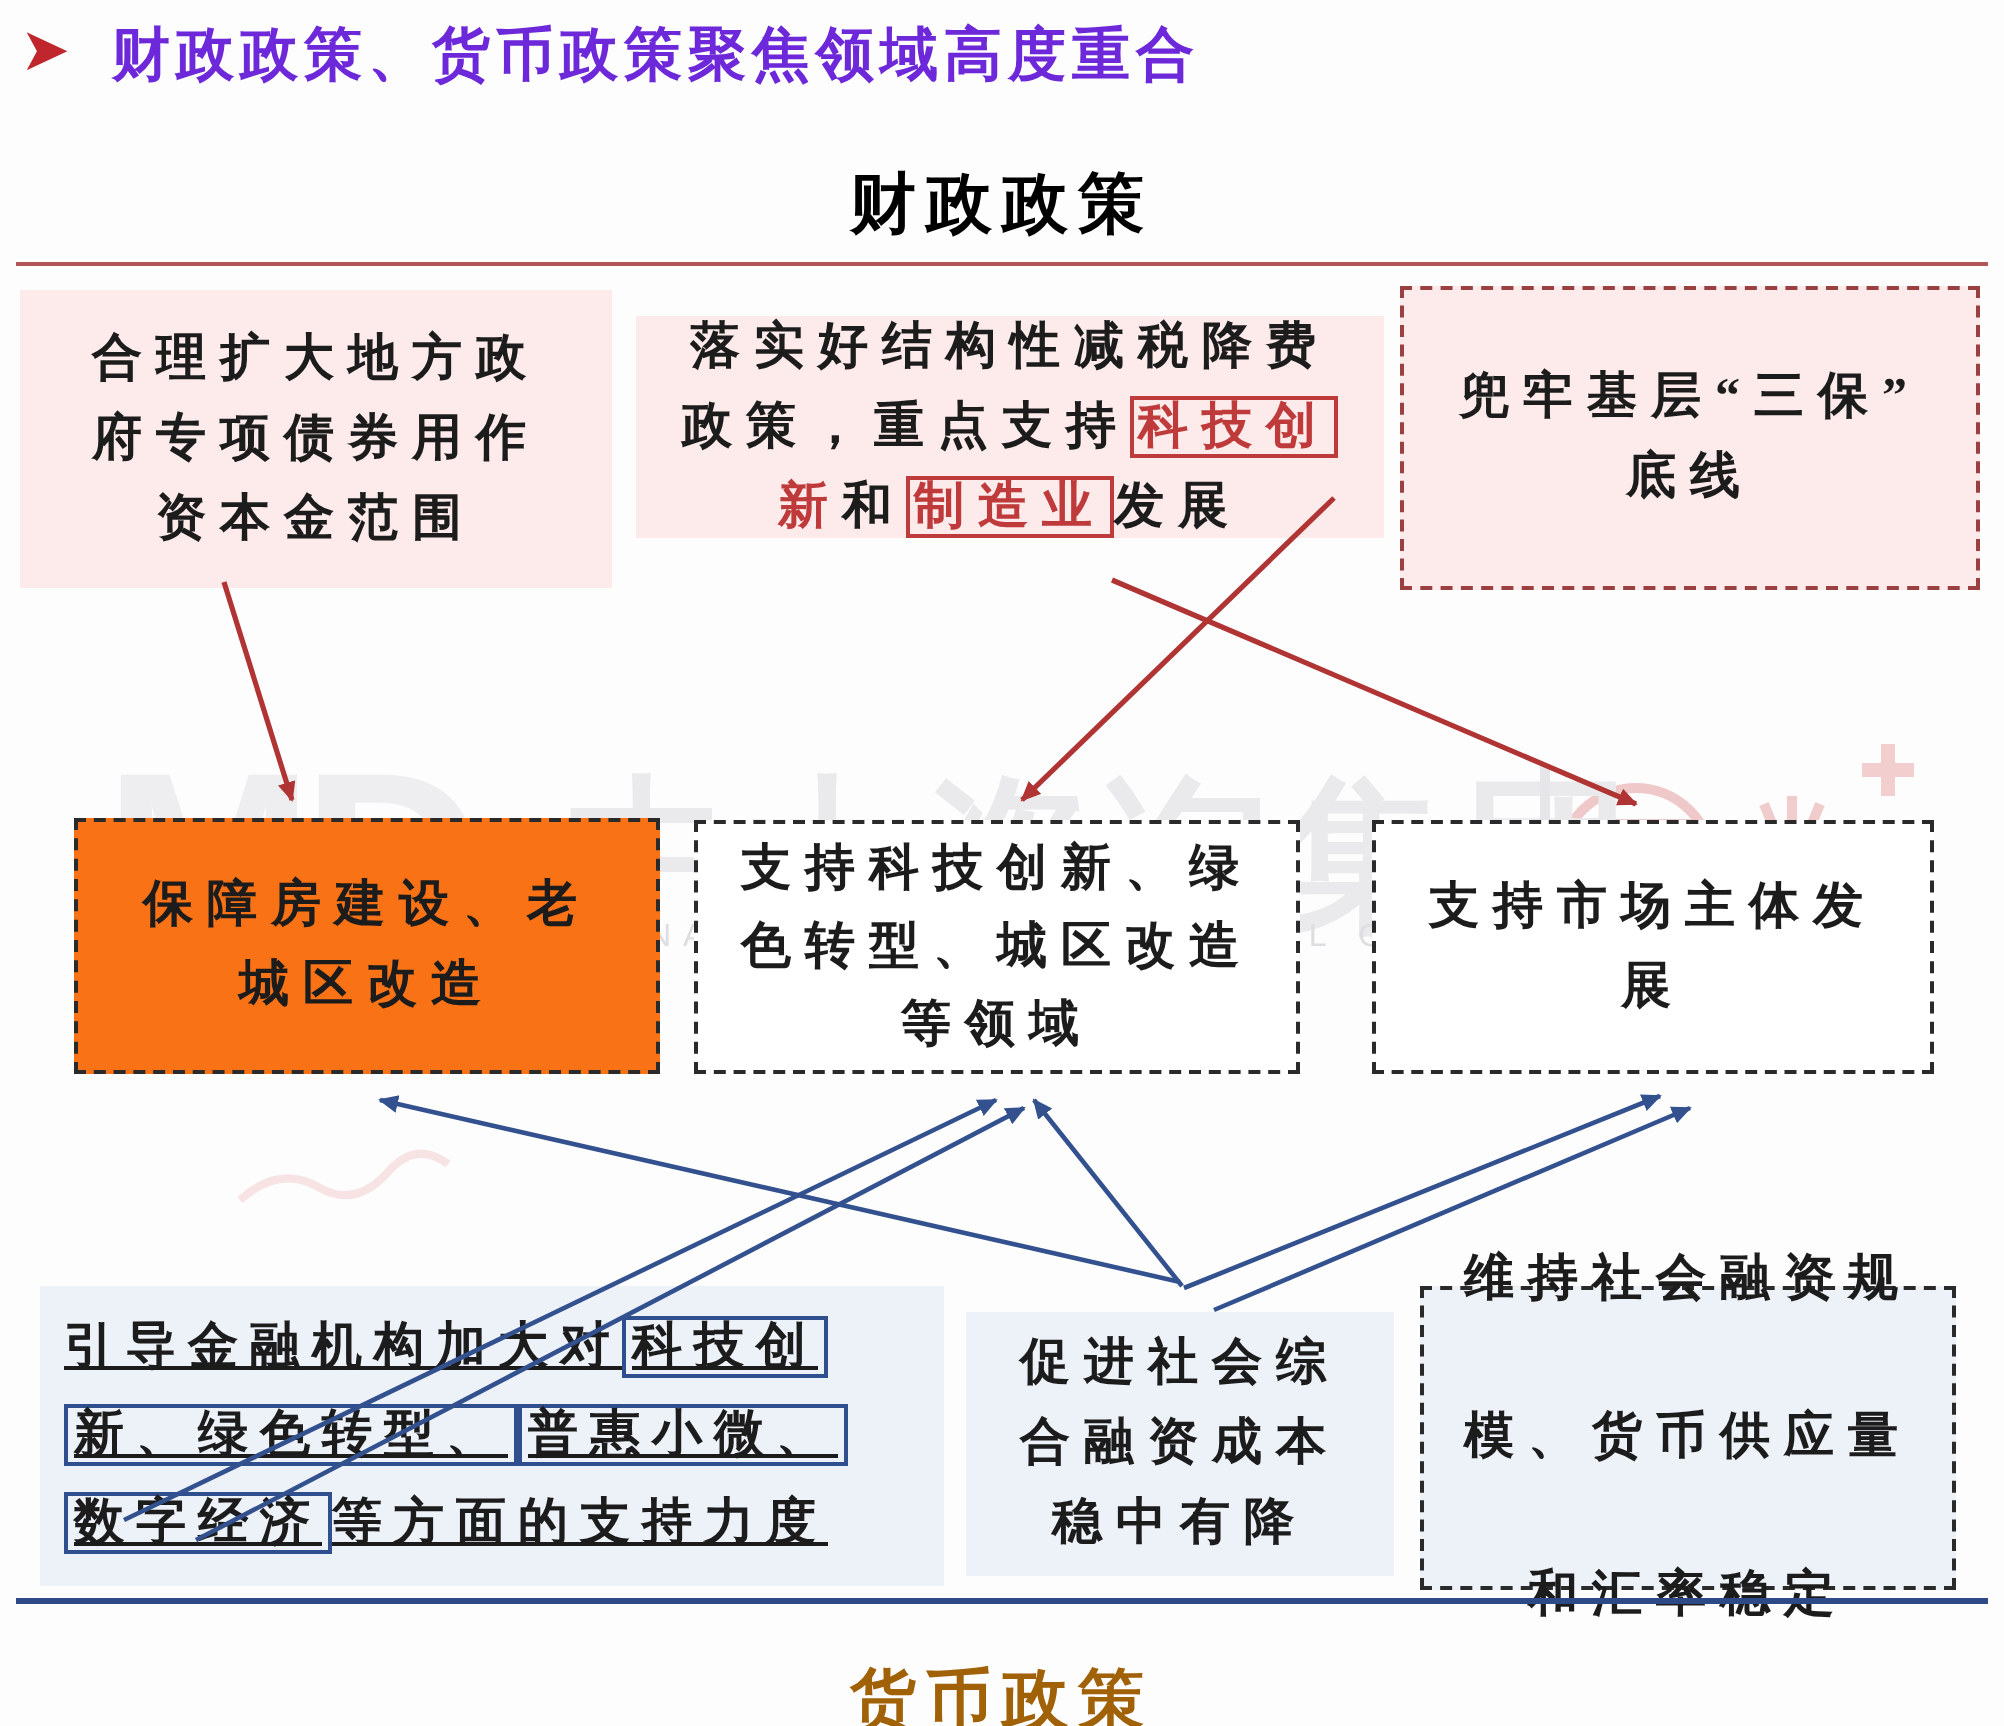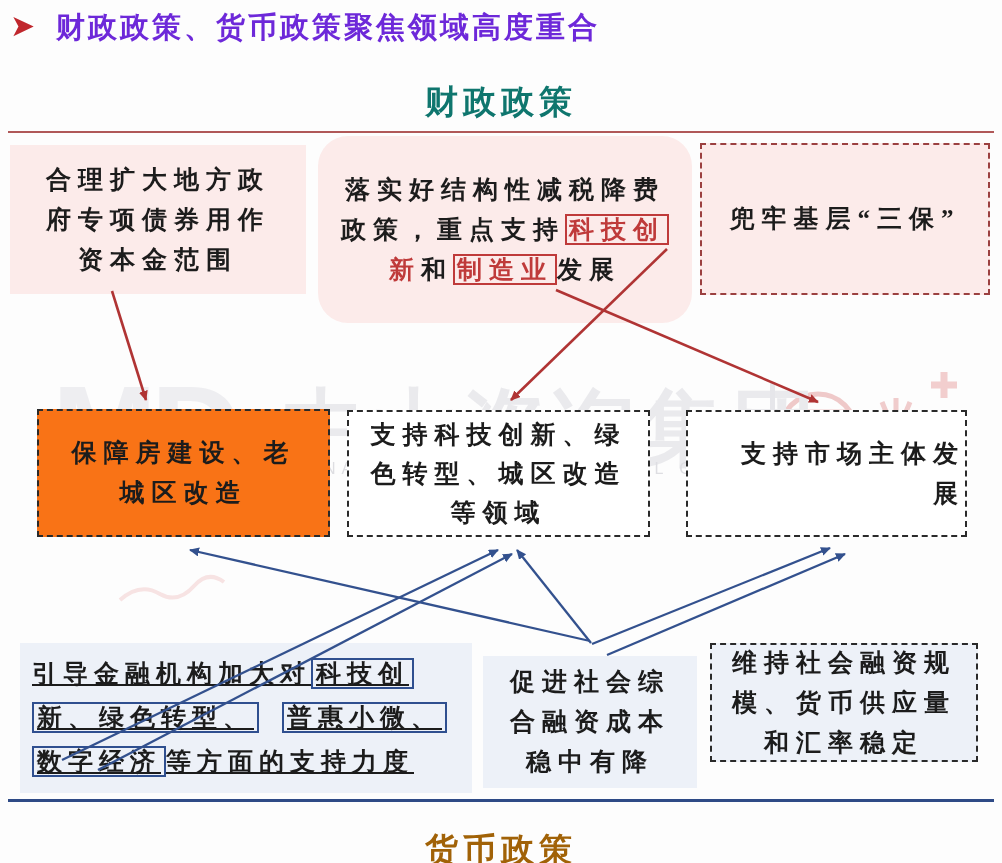--- a/index.html
+++ b/index.html
@@ -22,55 +22,55 @@
     font-family:"DejaVu Sans",sans-serif;
   }
   .hdr-title{
     position:absolute;left:56px;top:8px;width:900px;
     font-size:29px;font-weight:bold;letter-spacing:3px;color:#6d28d9;
   }
   .sec-heading{
     position:absolute;width:1002px;text-align:center;
     font-size:33px;font-weight:bold;letter-spacing:5px;
   }
-  #fiscal-heading{top:80px;color:#0f766e;}
+  #fiscal-heading{top:80px;color:#000000;}
   #monetary-heading{top:828px;color:#a16207;font-family:Liberation Mono, monospace;}
   .rule{position:absolute;left:8px;width:986px;height:2px;}
   #fiscal-rule{top:131px;background:#b05858;}
   #monetary-rule{top:799px;background:#2e4a86;height:3px;}
 
   
   .pbox{position:absolute;display:flex;flex-direction:column;justify-content:center;}
   .pink{background:#fcebea;}
   .bluefill{background:#edf1f8;}
   .dash-red{border:2px dashed #9b4040;}
   .dash-black{border:2px dashed #2a2a2a;}
   .tline{
     text-align:center;font-size:25px;font-weight:600;
     letter-spacing:7px;line-height:40px;white-space:nowrap;
   }
   .left-align .tline{text-align:left;padding-left:12px;letter-spacing:6px;line-height:44px;}
   .kw-red{color:#bf3a3a;border:2px solid #bf3a3a;padding:0 2px;}
   .red-text{color:#bf3a3a;}
   .kw-blue{border:2px solid #2f4f8f;padding:0 3px;}
-  .kw-blue + .kw-blue{margin-left:23px;}
+  .kw-blue + .kw-blue{margin-left:0;}
 
   
   #tb-0{left:10px; top:145px;width:296px;height:149px;}
-  #tb-1{left:318px;top:136px;width:374px;height:187px;border-radius:30px;}
+  #tb-1{left:318px;top:158px;width:374px;height:111px;}
   #tb-2{left:700px;top:143px;width:290px;height:152px;justify-content:center;}
   
   #mb-0{left:37px; top:409px;width:293px;height:128px;background:#f97316;}
   #mb-1{left:347px;top:410px;width:303px;height:127px;background:#fff;}
-  #mb-2{left:686px;top:410px;width:281px;height:127px;background:#fff;align-items:flex-end;}
+  #mb-2{left:686px;top:410px;width:281px;height:127px;background:#fff;}
   #mb-1 .tline{line-height:39px;}
   
   #bb-0{left:20px; top:643px;width:452px;height:150px;text-decoration:underline;}
   #bb-1{left:483px;top:656px;width:214px;height:132px;}
-  #bb-2{left:710px;top:643px;width:268px;height:119px;}
+  #bb-2{left:710px;top:643px;width:268px;height:152px;gap:39px;}
 
   
   .wm-mono{
     position:absolute;left:52px;top:358px;font-size:126px;font-weight:bold;
     color:#eeeef1;font-family:"Liberation Sans",sans-serif;letter-spacing:-6px;
   }
   .wm-company{
     position:absolute;left:282px;top:372px;font-size:84px;font-weight:bold;
     color:#eaeaed;letter-spacing:6px;white-space:nowrap;
   }
@@ -117,20 +117,21 @@
         <div class="tline"><span>府专项债券用作</span></div>
         <div class="tline"><span>资本金范围</span></div>
       </div>
     <div class="pbox pink" id="tb-1">
         <div class="tline"><span>落实好结构性减税降费</span></div>
         <div class="tline"><span>政策，重点支持</span><span class="kw-red">科技创</span></div>
         <div class="tline"><span class="red-text">新</span><span>和</span><span class="kw-red">制造业</span><span>发展</span></div>
       </div>
     <div class="pbox pink dash-red" id="tb-2">
         <div class="tline"><span>兜牢基层“三保”</span></div>
+        <div class="tline"><span>底线</span></div>
       </div>
 
     <div class="pbox dash-black" id="mb-0">
         <div class="tline"><span>保障房建设、老</span></div>
         <div class="tline"><span>城区改造</span></div>
       </div>
     <div class="pbox dash-black" id="mb-1">
         <div class="tline"><span>支持科技创新、绿</span></div>
         <div class="tline"><span>色转型、城区改造</span></div>
         <div class="tline"><span>等领域</span></div>

